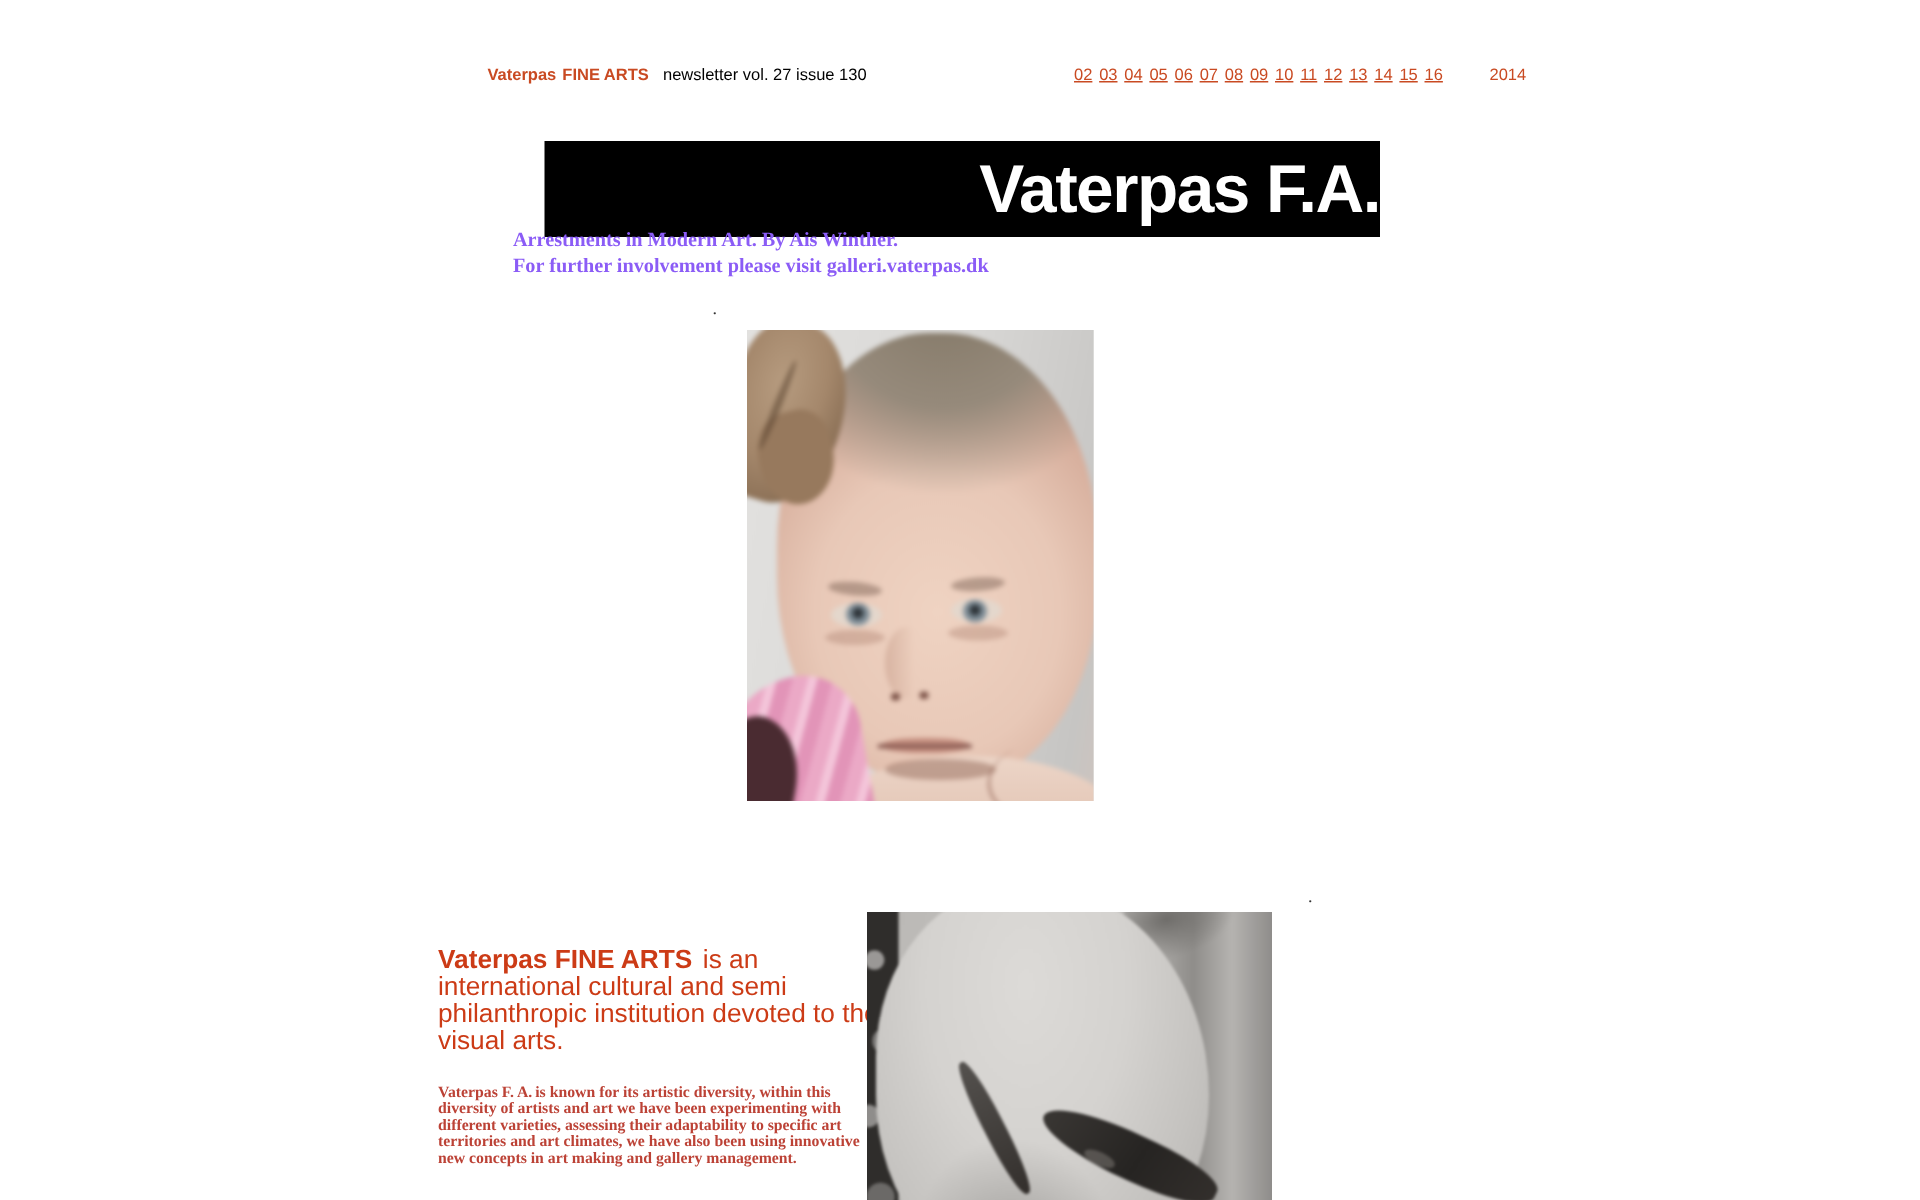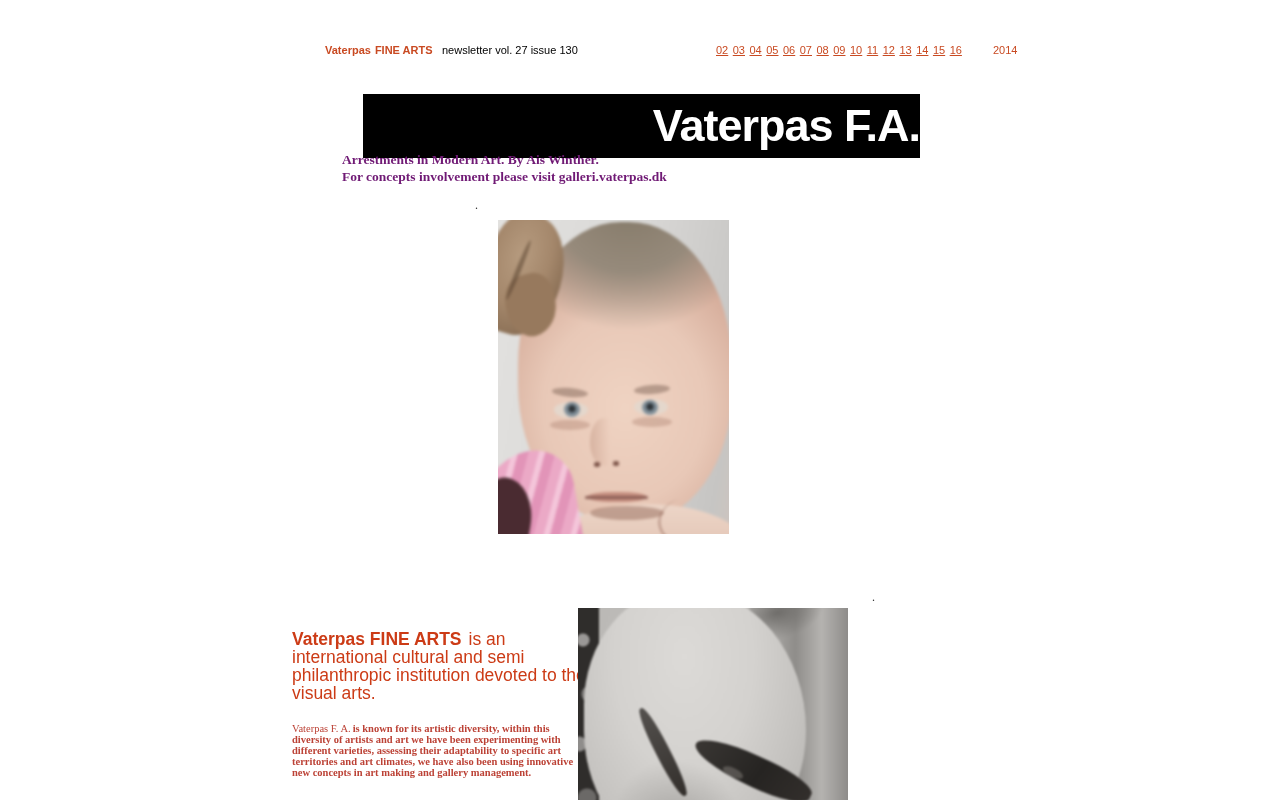--- a/index.html
+++ b/index.html
@@ -30,21 +30,21 @@
     background:var(--banner-bg);color:var(--banner-fg);
     display:flex;align-items:center;justify-content:flex-end;
     font-weight:bold;font-size:45px;letter-spacing:-1px;
     font-family:"Liberation Sans",sans-serif;
     margin-top:32px;
   }
   
   .intro{
     position:absolute;left:342px;top:152px;
     font-family:"Liberation Serif",serif;font-weight:bold;
-    font-size:13.5px;line-height:16.5px;color:#701a75;
+    font-size:13.5px;line-height:16.5px;color:#8b5cf6;
   }
   
   .dot{position:absolute;font-family:"Liberation Serif",serif;font-size:12px;color:#333;}
   .dot-top{left:475px;top:198px;}
   .dot-bottom{left:872px;top:590px;}
   
   .photo{position:absolute;overflow:hidden;}
   .photo-inner{position:absolute;inset:-8px;filter:blur(1.6px);}
   .portrait{left:498px;top:220px;width:231px;height:314px;background:#d8d7d5;}
   .p-bg{position:absolute;inset:0;background:linear-gradient(100deg,#e3e2e0 0%,#d9d8d6 50%,#c6c5c3 90%,#cfc3bd 100%);}
@@ -127,40 +127,40 @@
     font-family:"Liberation Sans",sans-serif;font-size:17.5px;line-height:18px;
     color:var(--about-text);
   }
   .about b{font-weight:bold;}
   .about .about-rest{margin-left:7px;}
   .details{
     position:absolute;left:292px;top:723px;width:284px;
     font-family:"Liberation Serif",serif;font-size:10.5px;line-height:11px;
     color:var(--details-text);
   }
-  .details b{font-weight:normal;}
+  .details b{font-weight:bold;}
   .details .details-rest{margin-left:2px;font-weight:bold;}
 </style>
 </head>
 <body>
 
 <div class="page">
 
   <span class="hdr hdr-brand"><b>Vaterpas</b><span class="brand-rest">FINE ARTS</span></span>
   <span class="hdr hdr-info">newsletter vol. 27 issue 130</span>
   <nav class="hdr hdr-links"><a href="#">02</a><a href="#">03</a><a href="#">04</a><a href="#">05</a><a href="#">06</a><a href="#">07</a><a href="#">08</a><a href="#">09</a><a href="#">10</a><a href="#">11</a><a href="#">12</a><a href="#">13</a><a href="#">14</a><a href="#">15</a><a href="#">16</a></nav>
   <span class="hdr hdr-year">2014</span>
 
   <div class="banner">
     <span>Vaterpas F.A.</span>
   </div>
 
   <div class="intro">
     <div>Arrestments in Modern Art. By Ais Winther.</div>
-    <div>For concepts involvement please visit galleri.vaterpas.dk</div>
+    <div>For further involvement please visit galleri.vaterpas.dk</div>
   </div>
 
   <span class="dot dot-top">.</span>
   <span class="dot dot-bottom">.</span>
 
   <div class="photo portrait" aria-label="portrait-photo-child-stocking">
     <div class="photo-inner">
       <div class="p-bg"></div>
       <div class="p-head"></div>
       <div class="p-brow l"></div>

